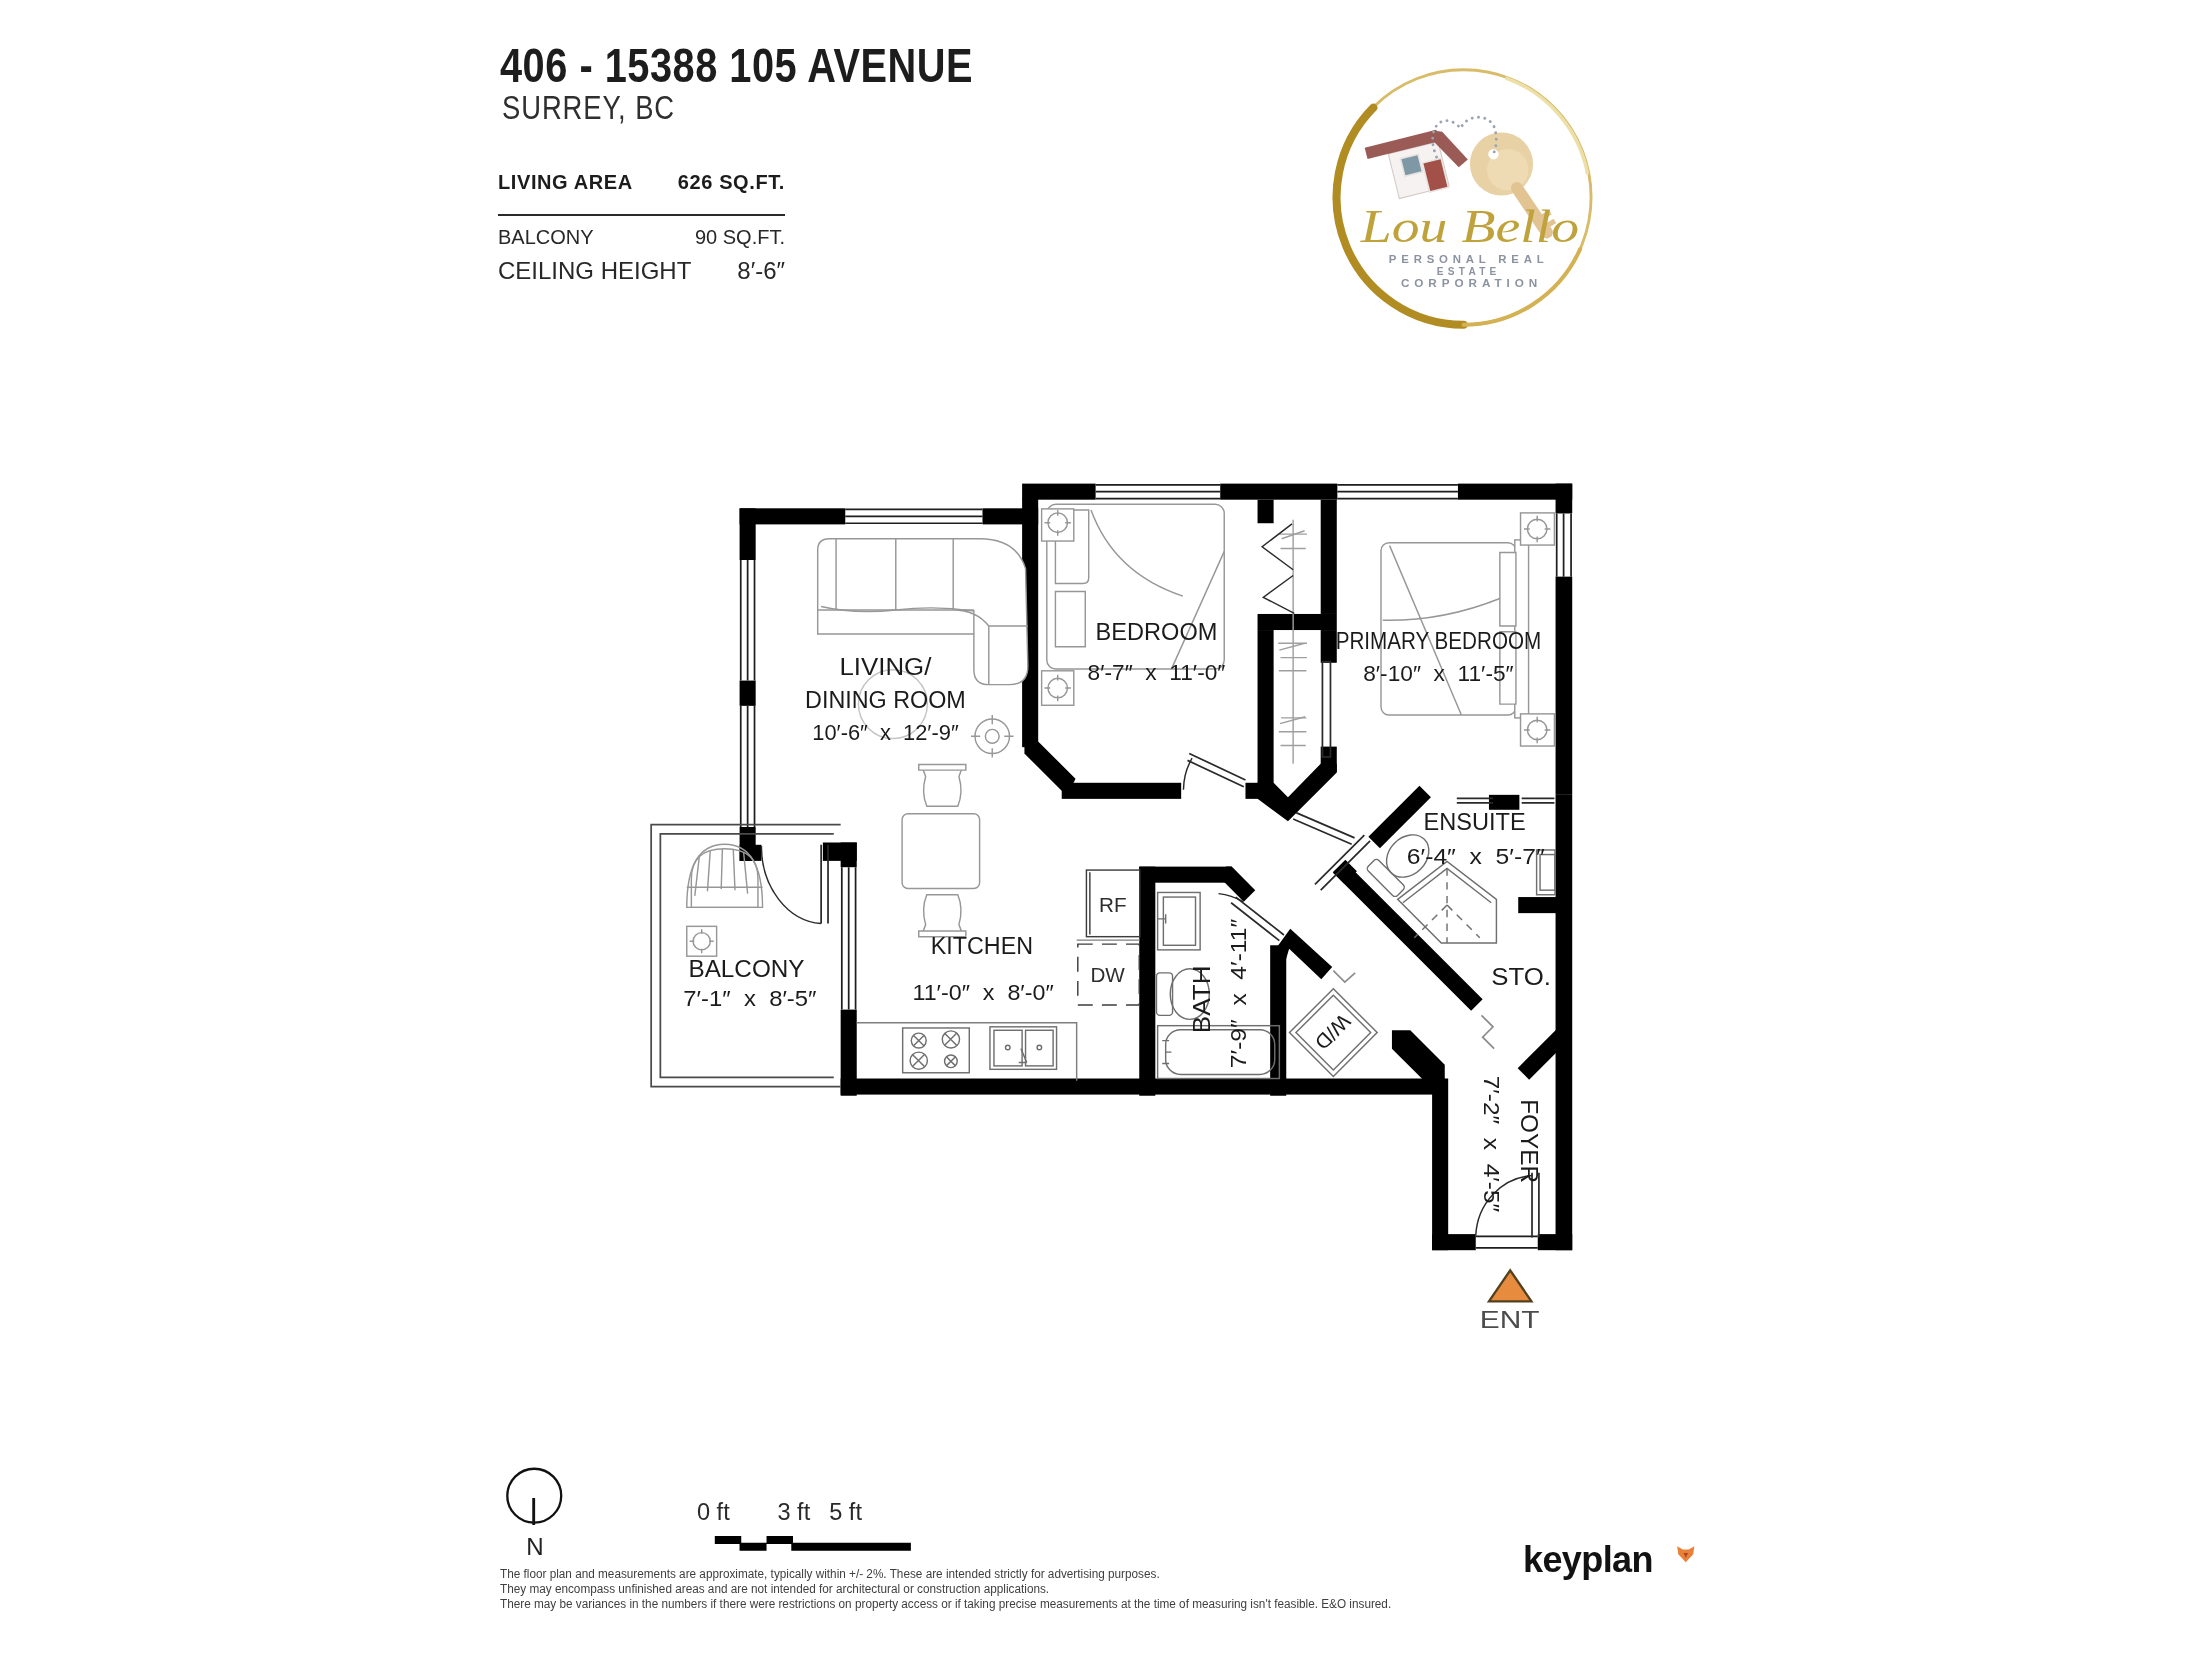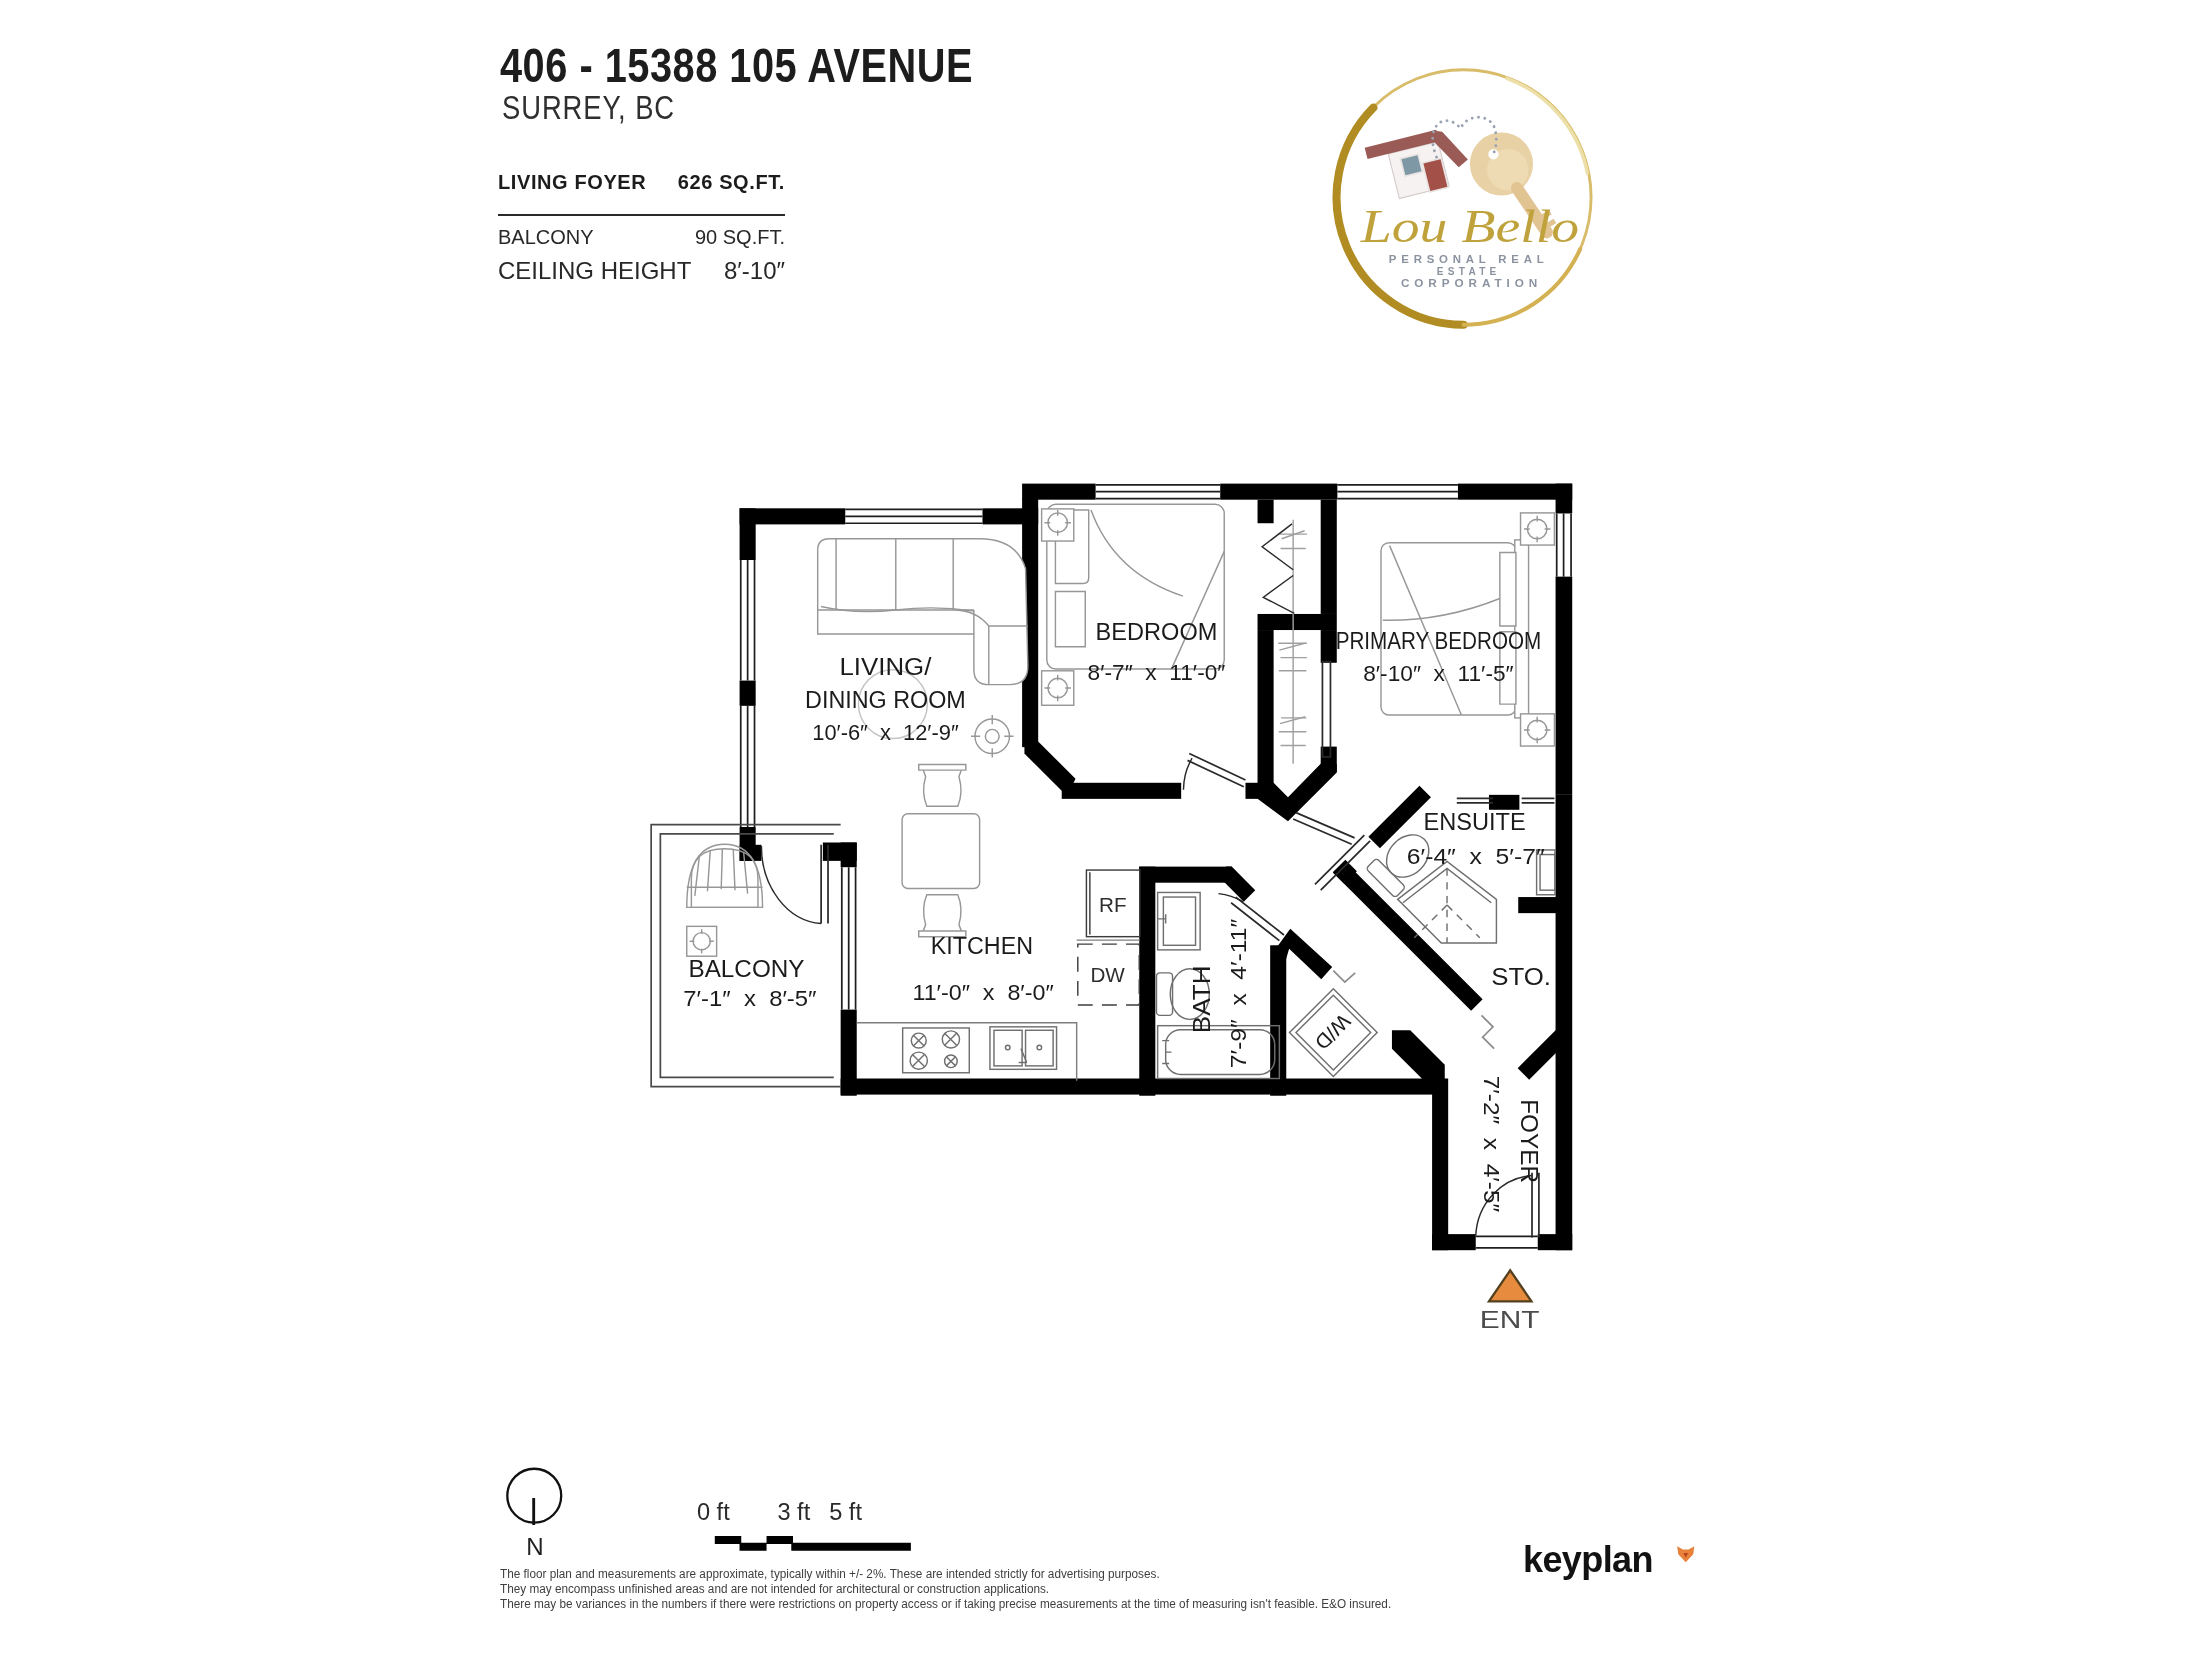--- a/index.html
+++ b/index.html
@@ -10,31 +10,31 @@
 <body>
 
 <div class="abs" style="left:0;top:0;width:2205px;height:1654px;background:#fff;"></div>
 
 <div class="abs" style="left:500px;top:37px;font-size:49px;font-weight:700;letter-spacing:0.6px;color:#1d1d1d;transform:scaleX(0.812);transform-origin:left top;white-space:nowrap;">406 - 15388 105 AVENUE</div>
 
 <div class="abs" style="left:502px;top:89px;font-size:33px;font-weight:400;letter-spacing:1.1px;color:#2f2f2f;transform:scaleX(0.83);transform-origin:left top;white-space:nowrap;">SURREY, BC</div>
 
 <div class="abs" style="left:498px;top:171px;width:287px;">
   <div style="display:flex;justify-content:space-between;font-size:20px;font-weight:700;letter-spacing:0.6px;color:#1c1c1c;">
-      <span>LIVING FOYER</span>
+      <span>LIVING AREA</span>
       <span>626 SQ.FT.</span>
     </div>
   <div style="height:1.7px;background:#2a2a2a;margin-top:20px;"></div>
   <div style="display:flex;justify-content:space-between;font-size:20px;color:#282828;margin-top:10.3px;">
       <span>BALCONY</span>
       <span>90 SQ.FT.</span>
     </div>
   <div style="display:flex;justify-content:space-between;font-size:24px;color:#282828;margin-top:8px;">
       <span>CEILING HEIGHT</span>
-      <span>8′-10″</span>
+      <span>8′-6″</span>
     </div>
 </div>
 
 <svg class="abs" style="left:1332px;top:57px;" width="270" height="276" viewBox="0 0 470 480">
   <defs>
     <linearGradient id="gold" x1="0" y1="0" x2="1" y2="0.3">
       <stop offset="0" stop-color="#a8841c"></stop>
       <stop offset="0.45" stop-color="#d4b254"></stop>
       <stop offset="1" stop-color="#efe3ac"></stop>
     </linearGradient>

